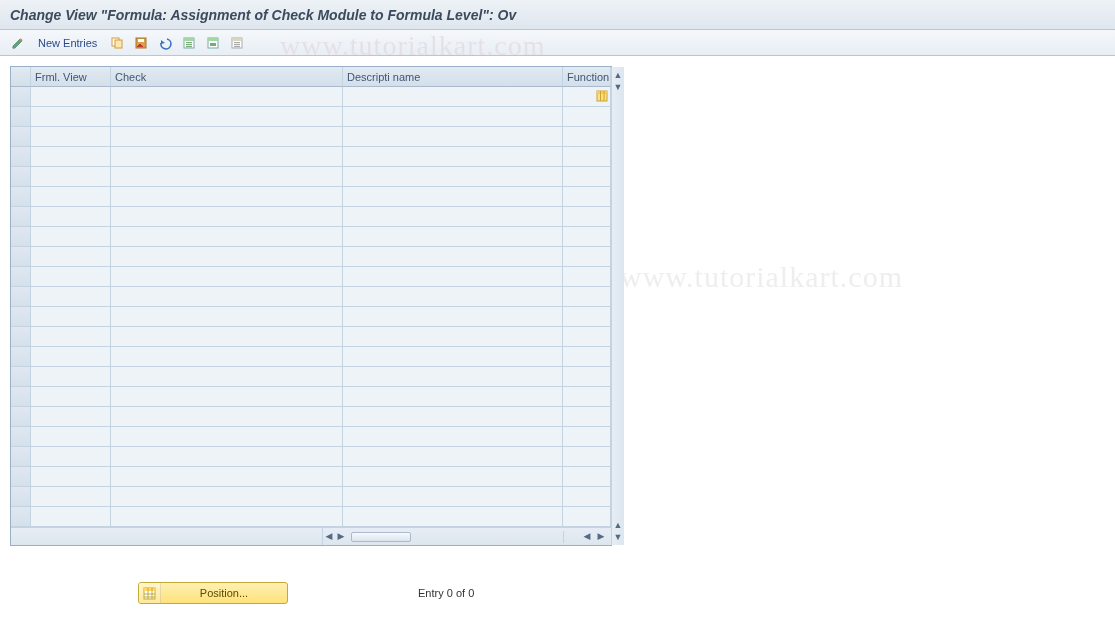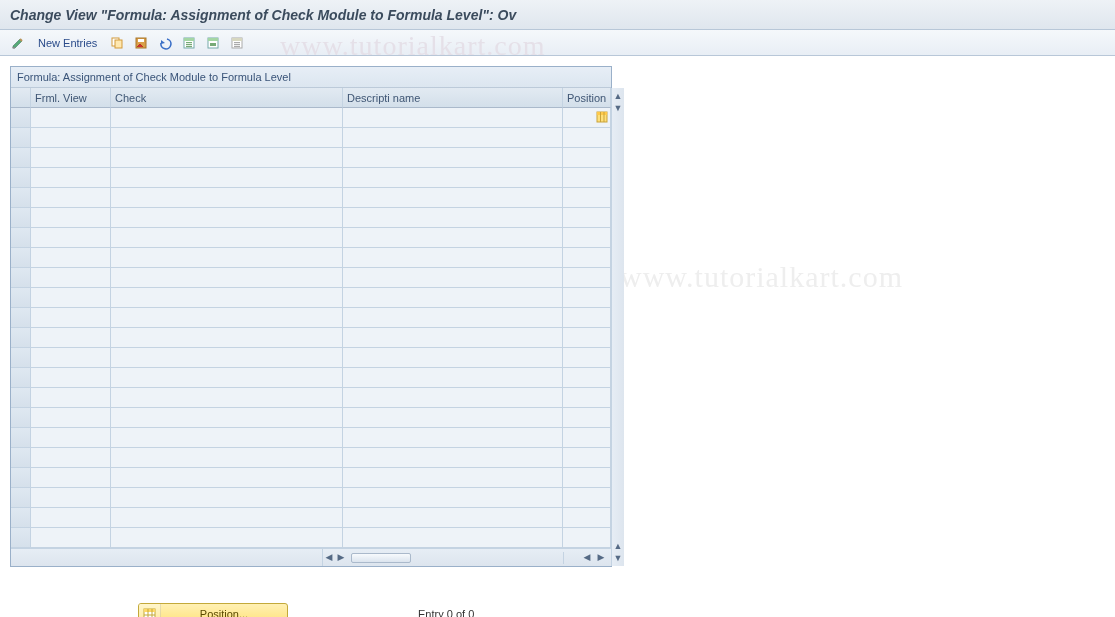--- a/index.html
+++ b/index.html
@@ -275,30 +275,29 @@
         <rect x="2" y="2" width="10" height="3" fill="#d7d7c0"></rect>
         <rect x="4" y="6" width="6" height="1.2" fill="#aaa"></rect>
         <rect x="4" y="8" width="6" height="1.2" fill="#aaa"></rect>
         <rect x="4" y="10" width="6" height="1.2" fill="#aaa"></rect>
       </svg>
   </span>
 </div>
 
 <div class="content">
   <div class="table-wrap">
-    <div class="table-caption">Formula: Assignment of Check Module to Formula Level</div>
     <div class="grid-container">
       <div style="flex:1;">
         <div class="grid" id="grid">
           <div class="grid-head">
             <div class="cell c0"></div>
             <div class="cell">Frml. View</div>
             <div class="cell">Check</div>
             <div class="cell">Descripti name</div>
-            <div class="cell">Position</div>
+            <div class="cell">Function</div>
           </div>
           <div class="grid-body" id="grid-body" style="display: contents;"><div class="cell c0"></div><div class="cell"></div><div class="cell"></div><div class="cell"></div><div class="cell"></div><div class="cell c0"></div><div class="cell"></div><div class="cell"></div><div class="cell"></div><div class="cell"></div><div class="cell c0"></div><div class="cell"></div><div class="cell"></div><div class="cell"></div><div class="cell"></div><div class="cell c0"></div><div class="cell"></div><div class="cell"></div><div class="cell"></div><div class="cell"></div><div class="cell c0"></div><div class="cell"></div><div class="cell"></div><div class="cell"></div><div class="cell"></div><div class="cell c0"></div><div class="cell"></div><div class="cell"></div><div class="cell"></div><div class="cell"></div><div class="cell c0"></div><div class="cell"></div><div class="cell"></div><div class="cell"></div><div class="cell"></div><div class="cell c0"></div><div class="cell"></div><div class="cell"></div><div class="cell"></div><div class="cell"></div><div class="cell c0"></div><div class="cell"></div><div class="cell"></div><div class="cell"></div><div class="cell"></div><div class="cell c0"></div><div class="cell"></div><div class="cell"></div><div class="cell"></div><div class="cell"></div><div class="cell c0"></div><div class="cell"></div><div class="cell"></div><div class="cell"></div><div class="cell"></div><div class="cell c0"></div><div class="cell"></div><div class="cell"></div><div class="cell"></div><div class="cell"></div><div class="cell c0"></div><div class="cell"></div><div class="cell"></div><div class="cell"></div><div class="cell"></div><div class="cell c0"></div><div class="cell"></div><div class="cell"></div><div class="cell"></div><div class="cell"></div><div class="cell c0"></div><div class="cell"></div><div class="cell"></div><div class="cell"></div><div class="cell"></div><div class="cell c0"></div><div class="cell"></div><div class="cell"></div><div class="cell"></div><div class="cell"></div><div class="cell c0"></div><div class="cell"></div><div class="cell"></div><div class="cell"></div><div class="cell"></div><div class="cell c0"></div><div class="cell"></div><div class="cell"></div><div class="cell"></div><div class="cell"></div><div class="cell c0"></div><div class="cell"></div><div class="cell"></div><div class="cell"></div><div class="cell"></div><div class="cell c0"></div><div class="cell"></div><div class="cell"></div><div class="cell"></div><div class="cell"></div><div class="cell c0"></div><div class="cell"></div><div class="cell"></div><div class="cell"></div><div class="cell"></div><div class="cell c0"></div><div class="cell"></div><div class="cell"></div><div class="cell"></div><div class="cell"></div></div>
         </div>
         <div class="hscroll">
           <div class="hscroll-spacer-left"></div>
           <span class="arrow">◀</span>
           <span class="arrow">▶</span>
           <div class="hscroll-track">
             <div class="hscroll-thumb"></div>
           </div>

